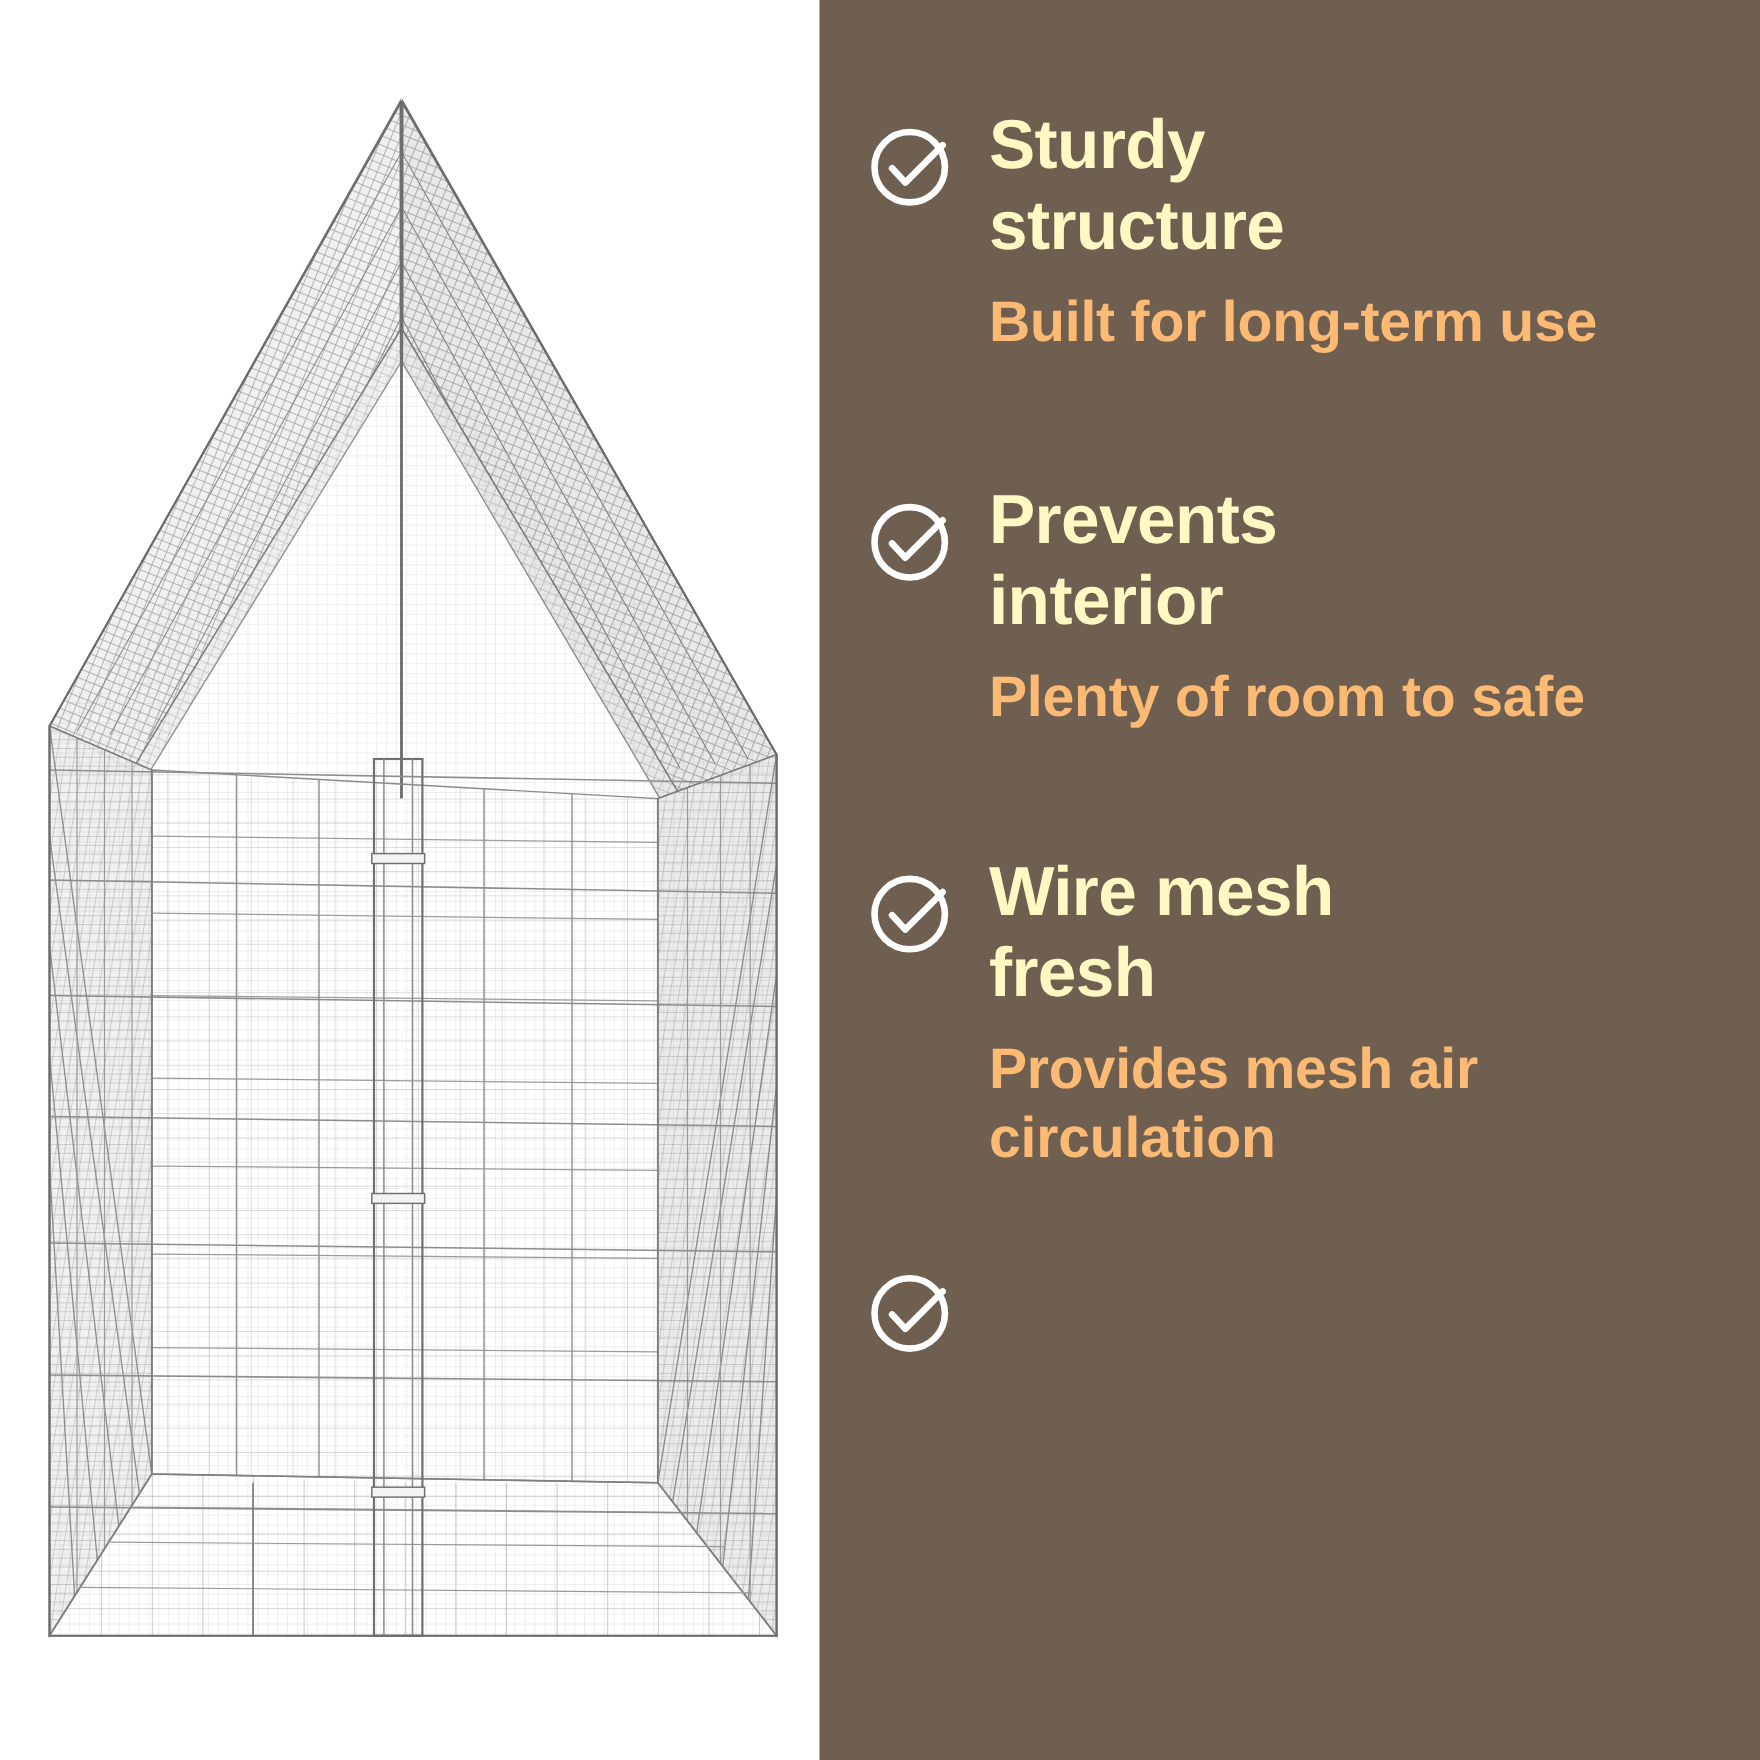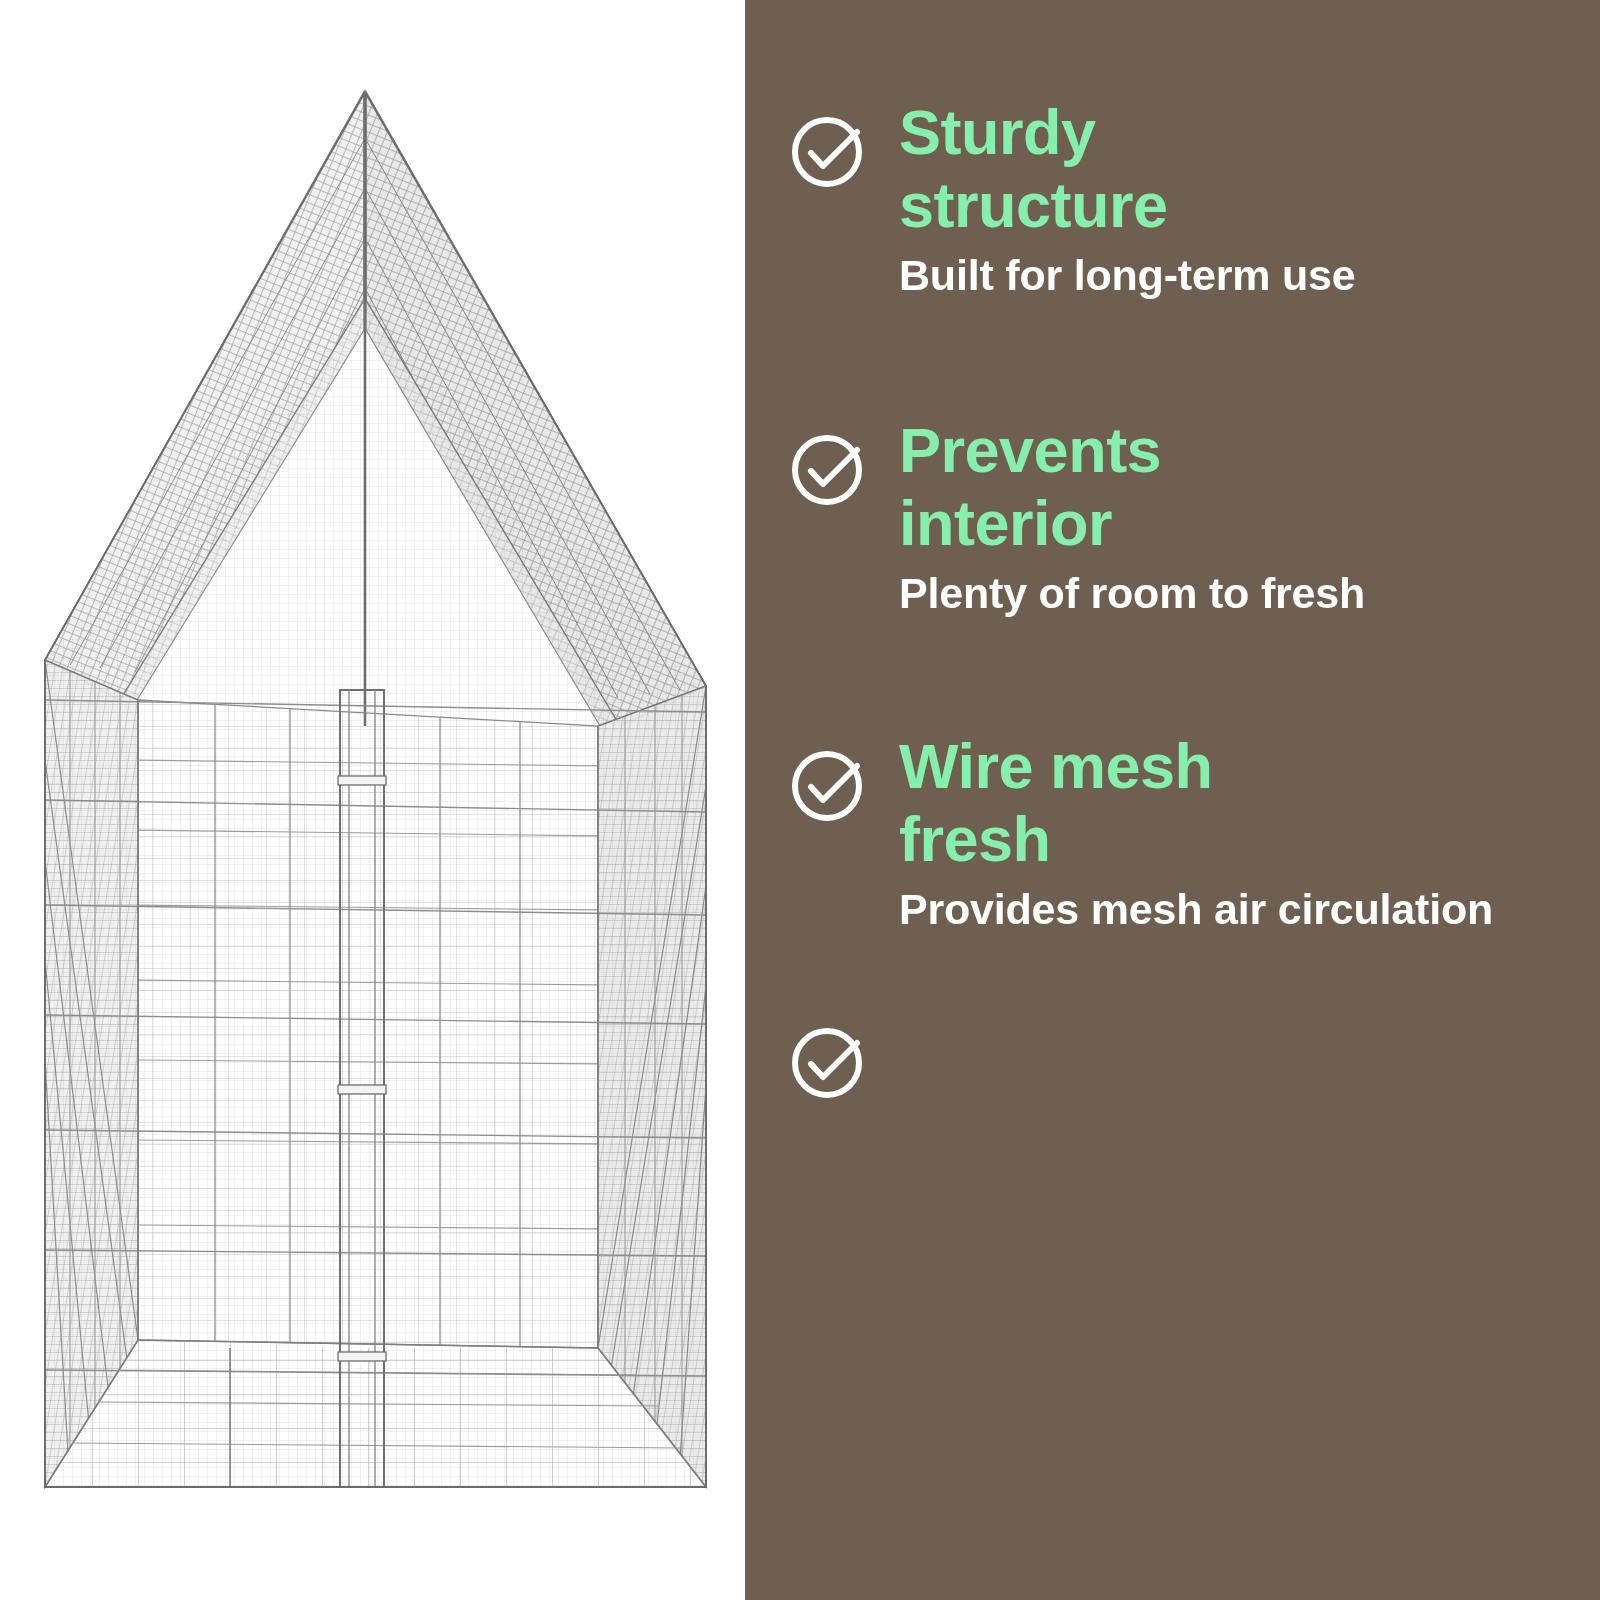--- a/index.html
+++ b/index.html
@@ -65,37 +65,37 @@
     flex: 0 0 auto;
     width: 84px;
     height: 84px;
     margin-top: 14px;
   }
   .check-icon svg { display: block; width: 84px; height: 84px; }
 
   .feature-text { flex: 1 1 auto; min-width: 0; }
 
   .feature-title {
-    color: #86efac;
+    color: #fef9c3;
     font-family: "Liberation Sans", sans-serif;
     font-weight: 700;
     font-size: 63px;
     line-height: 1.16;
     letter-spacing: -0.5px;
     margin: 0;
     max-width: 430px;
   }
   .feature-desc {
-    color: #ffffff;
+    color: #fdba74;
     font-family: "Liberation Sans", sans-serif;
     font-weight: 700;
-    font-size: 43px;
+    font-size: 52px;
     line-height: 1.2;
     letter-spacing: -0.2px;
-    margin: 8px 0 0 0;
+    margin: 20px 0 0 0;
     max-width: 640px;
   }
 </style>
 </head>
 <body style="background: rgb(255, 255, 255);">
 
 <div id="page">
 
   <div id="product-panel" style="background: rgb(255, 255, 255); width: 745px; flex-basis: 745px;">
     <svg id="product-svg" viewBox="0 0 745 1600" preserveAspectRatio="xMidYMid meet">
@@ -342,21 +342,21 @@
 
     <div class="feature-row f2">
       <span class="check-icon">
         <svg viewBox="0 0 84 84" aria-hidden="true">
           <circle cx="40" cy="42" r="32" fill="none" stroke="#ffffff" stroke-width="6"></circle>
           <path d="M24 43 L36 56 L70 22" fill="none" stroke="#ffffff" stroke-width="6" stroke-linecap="round" stroke-linejoin="round"></path>
         </svg>
       </span>
       <div class="feature-text">
         <p class="feature-title">Prevents interior</p>
-        <p class="feature-desc">Plenty of room to fresh</p>
+        <p class="feature-desc">Plenty of room to safe</p>
       </div>
     </div>
 
     <div class="spacer-2"></div>
 
     <div class="feature-row f3">
       <span class="check-icon">
         <svg viewBox="0 0 84 84" aria-hidden="true">
           <circle cx="40" cy="42" r="32" fill="none" stroke="#ffffff" stroke-width="6"></circle>
           <path d="M24 43 L36 56 L70 22" fill="none" stroke="#ffffff" stroke-width="6" stroke-linecap="round" stroke-linejoin="round"></path>

